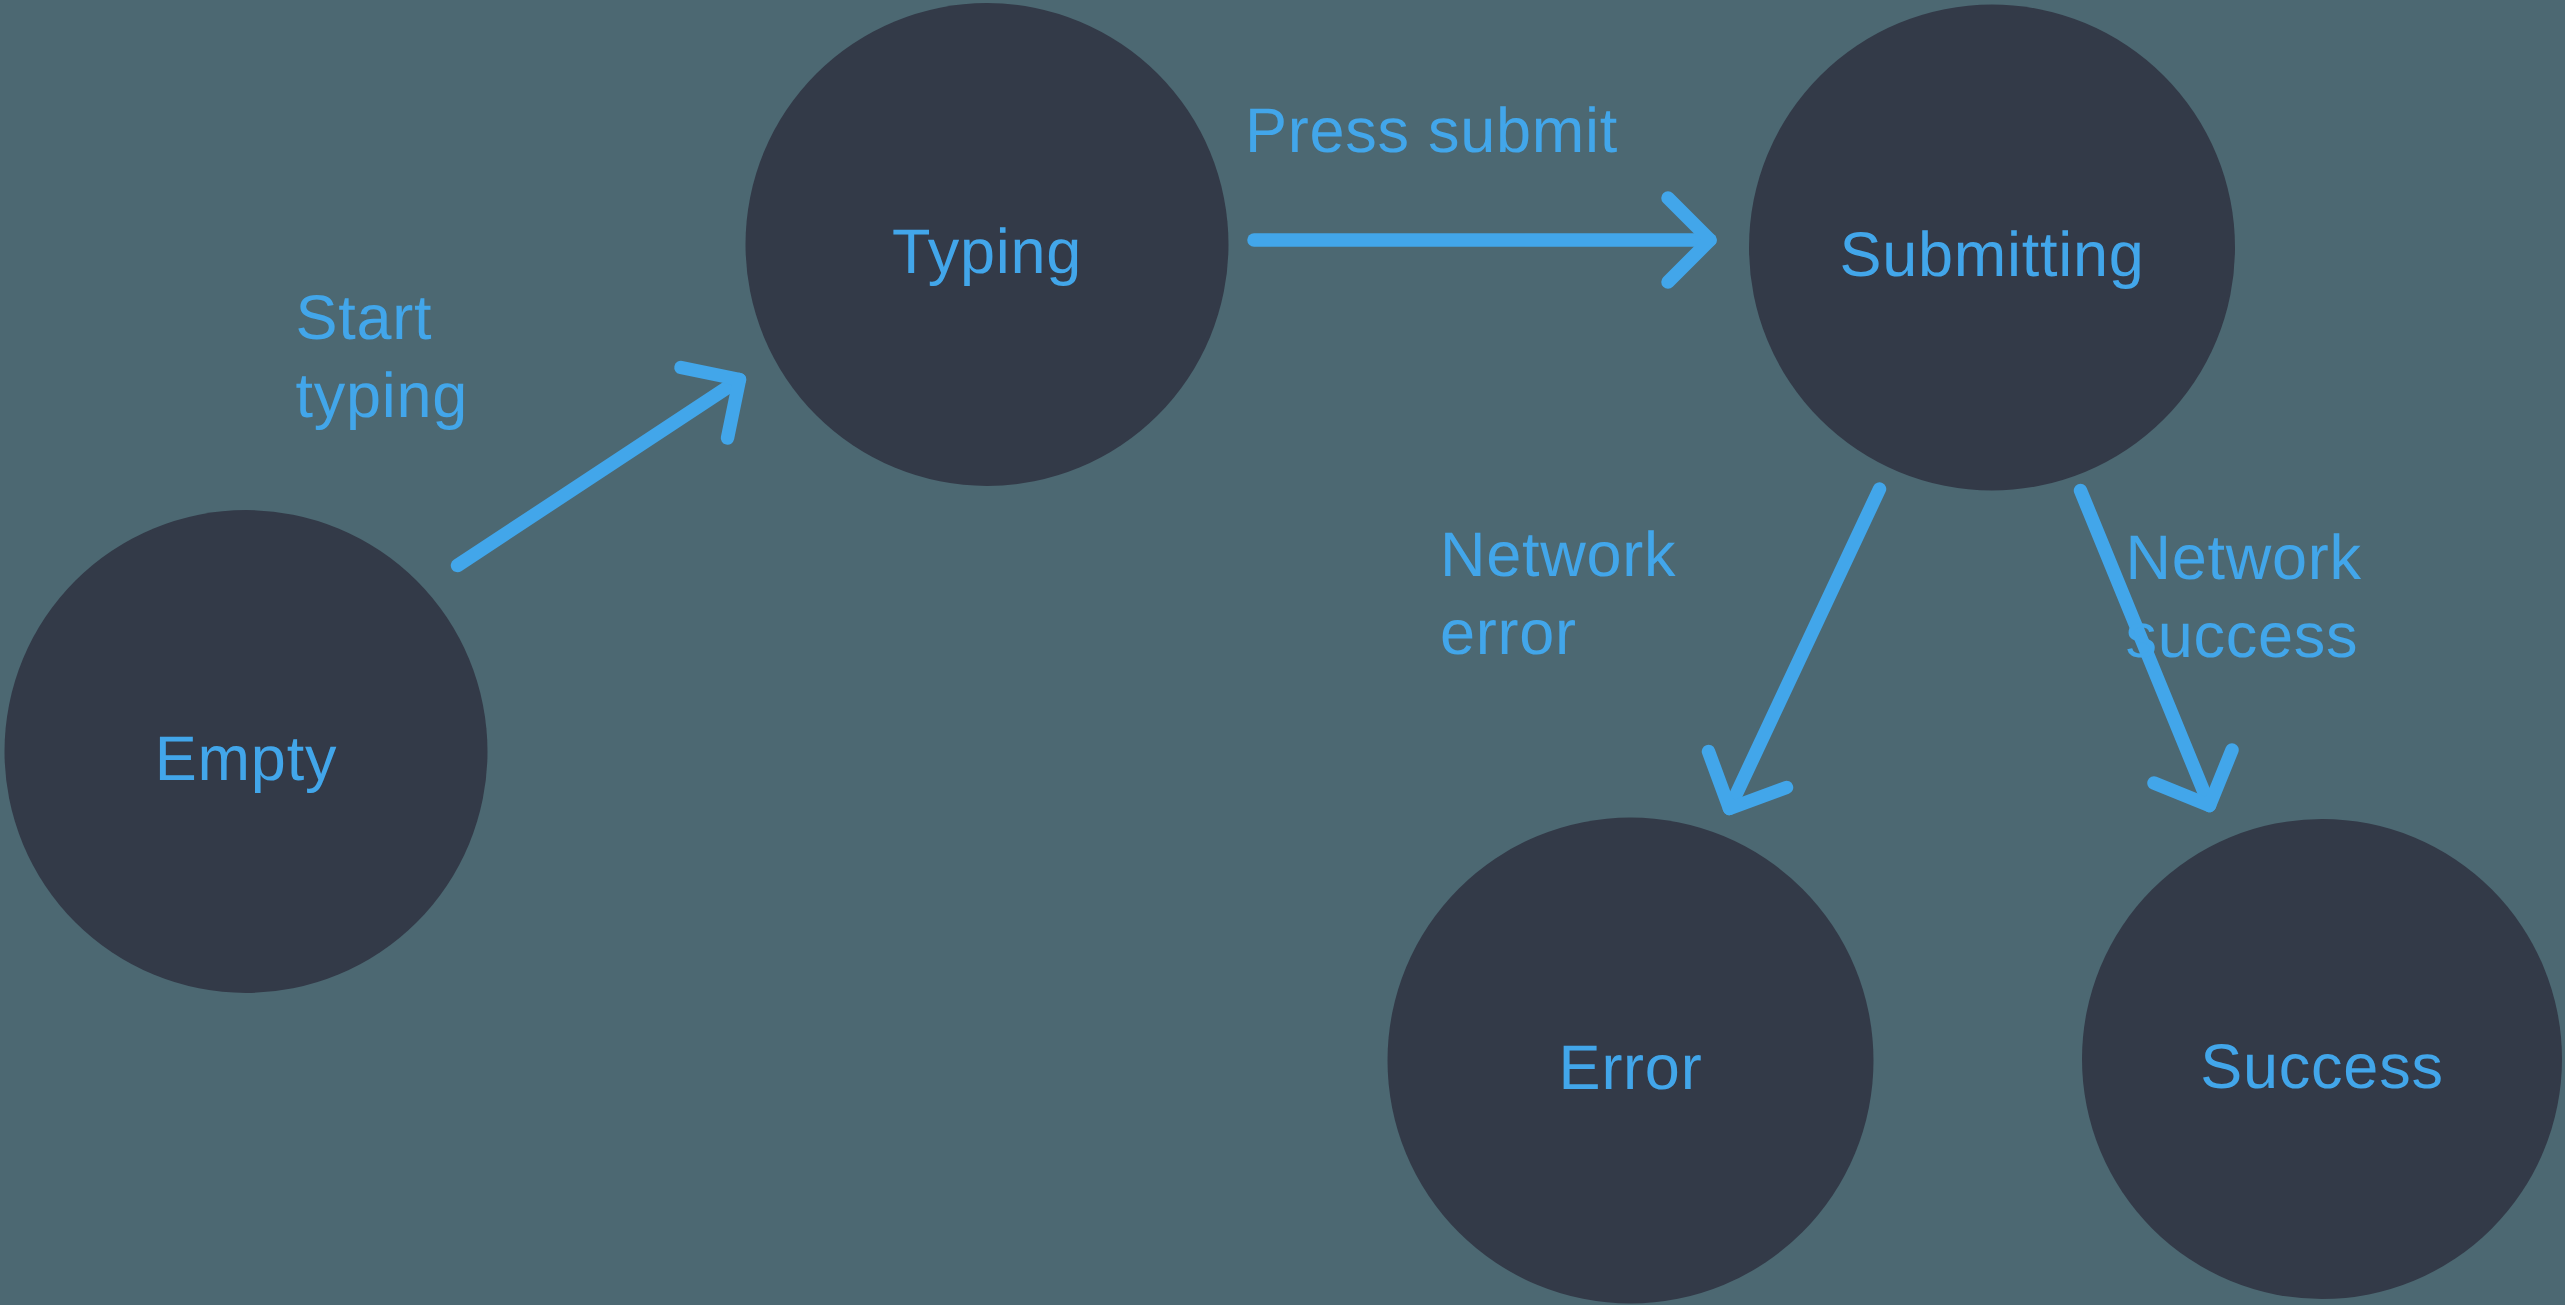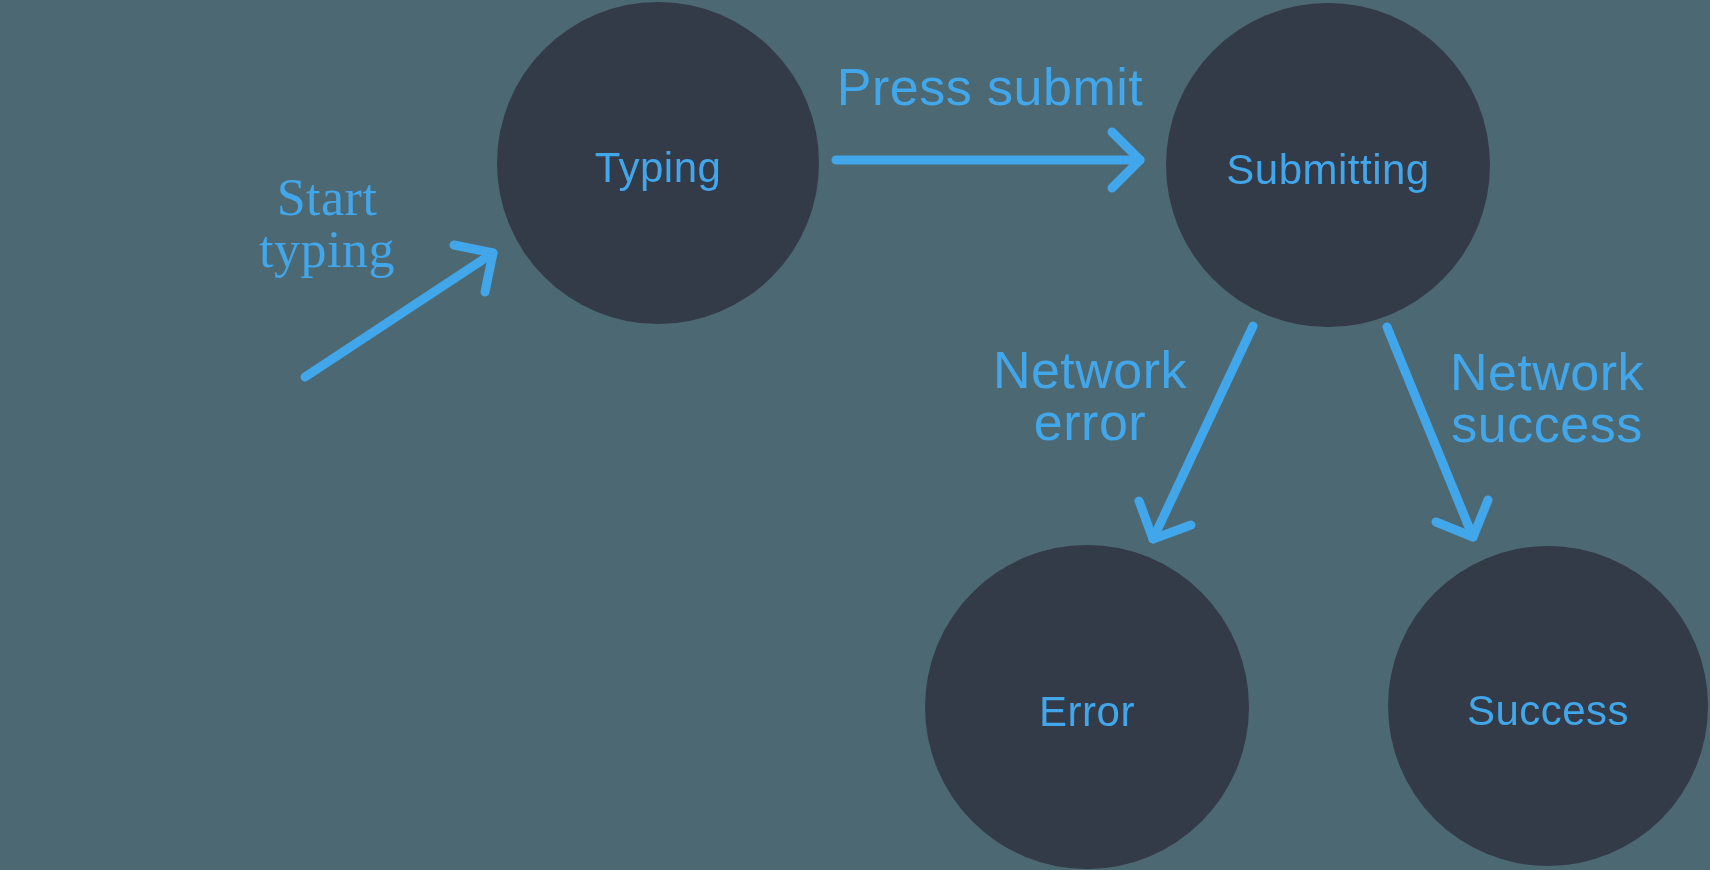--- a/index.html
+++ b/index.html
@@ -51,27 +51,27 @@
     padding-top: 10px;
   }
   .node-empty      { left: 3px;    top: 340px; width: 322px; height: 322px; }
   .node-typing     { left: 497px;  top: 2px;   width: 322px; height: 322px; }
   .node-submitting { left: 1166px; top: 3px;   width: 324px; height: 324px; text-align: center; }
   .node-error      { left: 925px;  top: 545px; width: 324px; height: 324px; }
   .node-success    { left: 1388px; top: 546px; width: 320px; height: 320px; }
   .edge-label {
     position: absolute;
     color: var(--accent);
-    font-size: 52px;
+    font-size: 42px;
     font-weight: 500;
     letter-spacing: 0.5px;
     line-height: 52px;
-    text-align: center;
+    text-align: left;
   }
-  .label-start-typing    { left: 197px;  top: 172px; width: 260px; font-family: Liberation Serif, serif; }
+  .label-start-typing    { left: 197px;  top: 186px; width: 260px; }
   .label-press-submit    { left: 830px;  top: 61px;  width: 320px; }
   .label-network-error   { left: 960px;  top: 344px; width: 260px; }
   .label-network-success { left: 1417px; top: 346px; width: 260px; }
 </style>
 </head>
 <body>
 
 <div class="canvas">
 
   <svg class="edges" viewBox="0 0 1710 870" xmlns="http://www.w3.org/2000/svg">
@@ -86,20 +86,23 @@
     <g>
       <line x1="1253" y1="326" x2="1153" y2="539"></line>
       <polyline points="1191,525 1153,539 1139,501"></polyline>
     </g>
     <g>
       <line x1="1387" y1="327" x2="1473" y2="537"></line>
       <polyline points="1488,500 1473,537 1436,522"></polyline>
     </g>
   </svg>
 
+  <div class="node node-empty">
+    <span class="node-label">Empty</span>
+  </div>
 
   <div class="node node-typing">
     <span class="node-label">Typing</span>
   </div>
 
   <div class="node node-submitting">
     <span class="node-label">Submitting</span>
   </div>
 
   <div class="node node-error">

